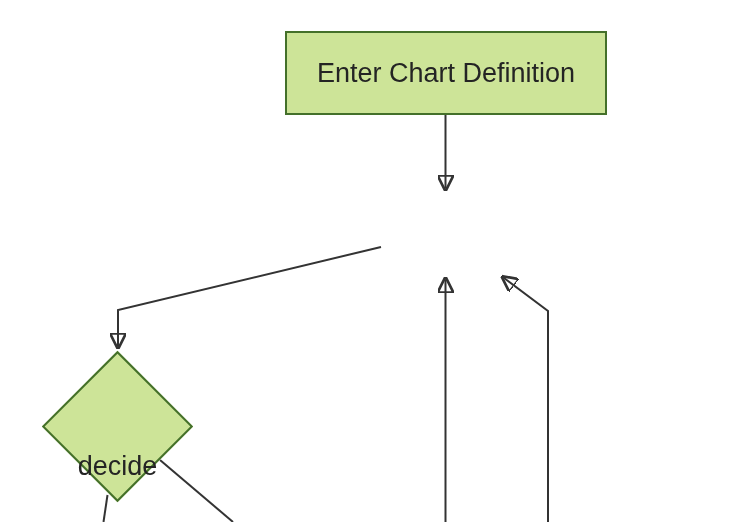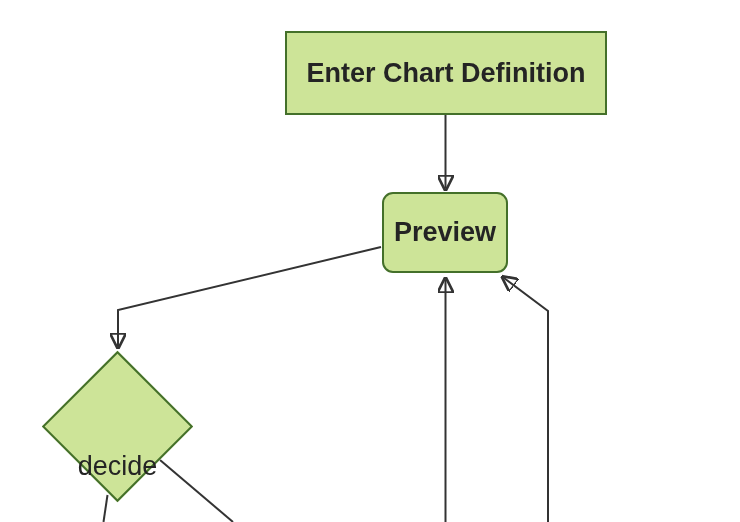--- a/index.html
+++ b/index.html
@@ -32,21 +32,20 @@
     box-sizing: border-box;
     background: #cde498;
     border: 2px solid #44702a;
     display: flex;
     align-items: center;
     justify-content: center;
     color: #242424;
     font-size: 27px;
     line-height: 1;
     white-space: nowrap;
-    font-weight: bold;
   }
   #node-enter-chart-definition {
     left: 285px;
     top: 31px;
     width: 322px;
     height: 84px;
   }
   #node-preview {
     left: 382px;
     top: 192px;
@@ -95,22 +94,19 @@
     <path d="M445.5,522 L445.5,280" marker-end="url(#arrowhead)"></path>
     <path d="M548,522 L548,311 L504,278" marker-end="url(#arrowhead)"></path>
     <path d="M107.5,495 L103.5,522"></path>
     <path d="M160,460 L233,522"></path>
   </svg>
 
   <div class="node" id="node-enter-chart-definition">
     <span>Enter Chart Definition</span>
   </div>
 
-  <div class="node" id="node-preview">
-    <span>Preview</span>
-  </div>
 
   <div id="node-decide-shape"></div>
   <div id="node-decide-label">
     <span>decide</span>
   </div>
 
 </div>
 
 </body></html>

